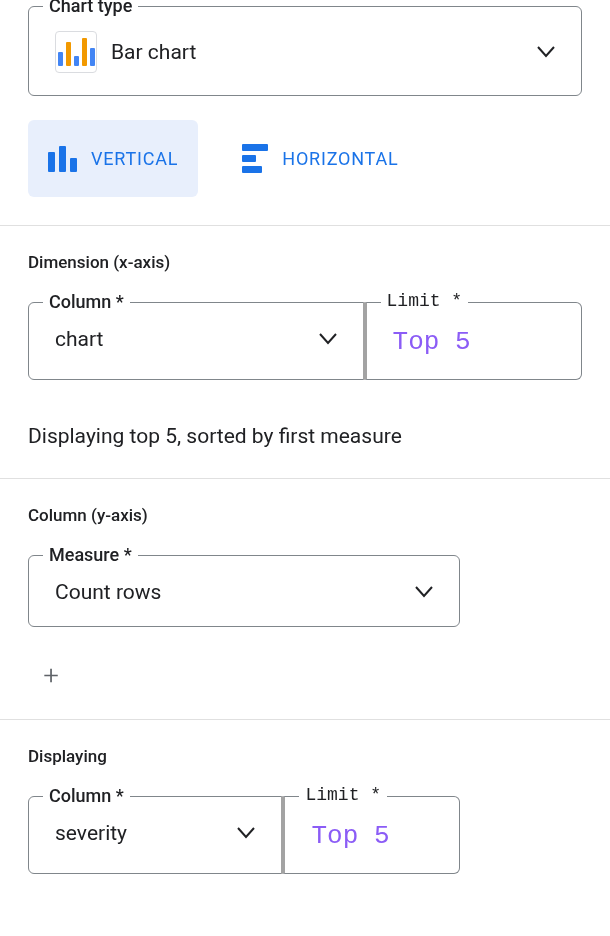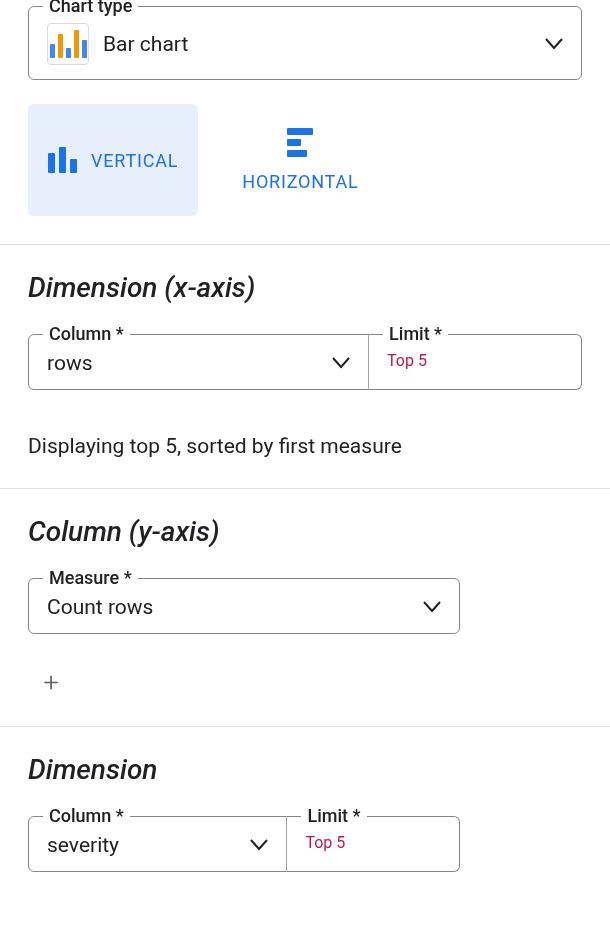--- a/index.html
+++ b/index.html
@@ -12,21 +12,21 @@
     background: #fff;
     width: 610px;
   }
   .container { padding: 0 28px 20px 28px; }
 
   
   .field {
     position: relative;
     border: 1px solid #80868b;
     border-radius: 6px;
-    padding: 0;
+    padding: 8px;
   }
   .field-label {
     position: absolute;
     top: -12px;
     left: 14px;
     background: #fff;
     padding: 0 6px;
     font-size: 18px;
     font-weight: 500;
     color: #202124;
@@ -75,48 +75,47 @@
     gap: 14px;
     padding: 24px 20px;
     border-radius: 6px;
     cursor: pointer;
     font-weight: 400;
     font-size: 18px;
     letter-spacing: 0.8px;
     color: #1a73e8;
   }
   .toggle-btn.active { background: #e8effc; }
-  .toggle-btn.inactive { background: transparent; flex-direction: column; }
+  .toggle-btn.inactive { background: transparent; }
   .vicon { display:flex; align-items:flex-end; gap:4px; height:26px; }
   .vicon span { width:7px; background:#1a73e8; border-radius:1px; }
   .vicon .v1 { height:20px; }
   .vicon .v2 { height:26px; }
   .vicon .v3 { height:14px; }
   .hicon { display:flex; flex-direction:column; gap:4px; width:26px; }
   .hicon span { height:7px; background:#1a73e8; border-radius:1px; }
   .hicon .h1 { width:26px; }
   .hicon .h2 { width:14px; }
   .hicon .h3 { width:20px; }
 
   .divider { border: none; border-top: 1px solid #e0e0e0; margin: 0 -28px; }
 
   .section-title {
-    font-size: 28px;
+    font-size: 17px;
     font-weight: 500;
     margin: 26px 0 30px 0;
-    font-style: italic;
   }
 
   
   .row { display:flex; align-items:stretch; }
   .row .field { flex: 1; }
   .row .field.left { border-top-right-radius:0; border-bottom-right-radius:0; }
-  .row .field.right { border-top-left-radius:0; border-bottom-left-radius:0; border-left: 1px solid #a3a3a3; margin-left:-1px; }
+  .row .field.right { border-top-left-radius:0; border-bottom-left-radius:0; border-left: 4px solid #a3a3a3; margin-left:-1px;font-family:Liberation Mono, monospace; }
   .field-body.select { cursor: pointer; text-align: center; }
-  .limit-val { color:#be185d; font-size:16px; }
+  .limit-val { color:#8b5cf6; font-size:26px; }
 
   .hint { font-size: 21px; color: #202124; margin: 44px 0 30px 0; }
 
   .add-btn {
     display:flex; align-items:center; gap:14px;
     color:#5f6368; font-weight:700; font-size:18px; letter-spacing:1px;
     margin: 34px 0 32px 10px; cursor:pointer;
   }
   .plus { font-size:26px; line-height:1; font-weight:400; }
 </style>
@@ -163,21 +162,21 @@
     </div>
   </div>
 
   <hr class="divider">
 
   <div class="section-title">Dimension (x-axis)</div>
   <div class="row">
     <div class="field left" style="flex:1.6;">
       <div class="field-label">Column *</div>
       <div class="field-body select">
-        <span>rows</span>
+        <span>chart</span>
         <span class="chev">
           <svg width="18" height="12" viewBox="0 0 18 12">
               <path d="M1 1 L9 10 L17 1" fill="none" stroke="#202124" stroke-width="2"></path>
             </svg>
         </span>
       </div>
     </div>
     <div class="field right">
       <div class="field-label">Limit *</div>
       <div class="field-body">
@@ -202,21 +201,21 @@
       </span>
     </div>
   </div>
 
   <div class="add-btn">
     <span class="plus">＋</span>
   </div>
 
   <hr class="divider">
 
-  <div class="section-title">Dimension</div>
+  <div class="section-title">Displaying</div>
   <div class="row" style="width:78%;">
     <div class="field left" style="flex:1.5;">
       <div class="field-label">Column *</div>
       <div class="field-body select">
         <span>severity</span>
         <span class="chev">
           <svg width="18" height="12" viewBox="0 0 18 12">
               <path d="M1 1 L9 10 L17 1" fill="none" stroke="#202124" stroke-width="2"></path>
             </svg>
         </span>

